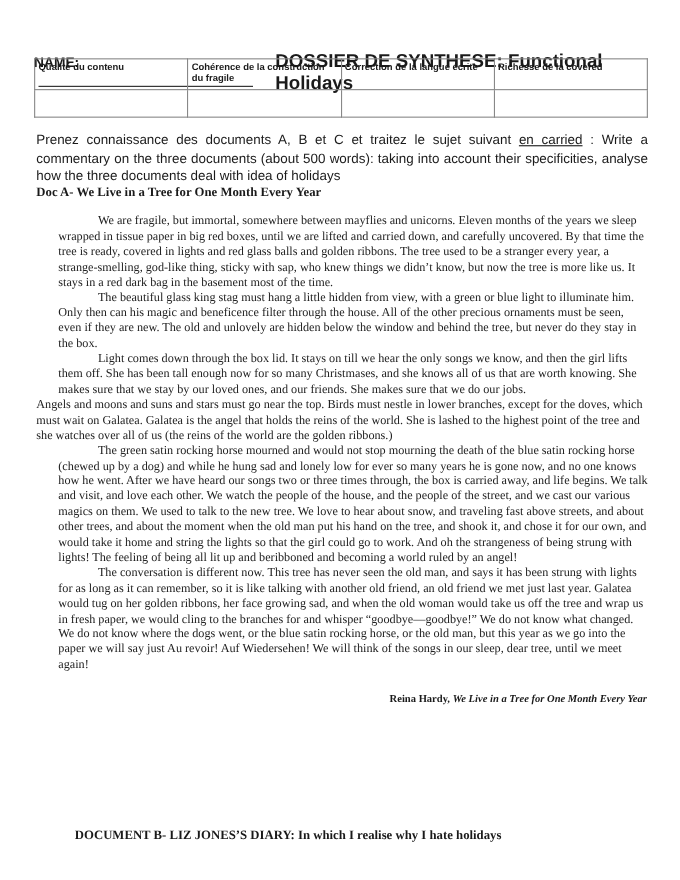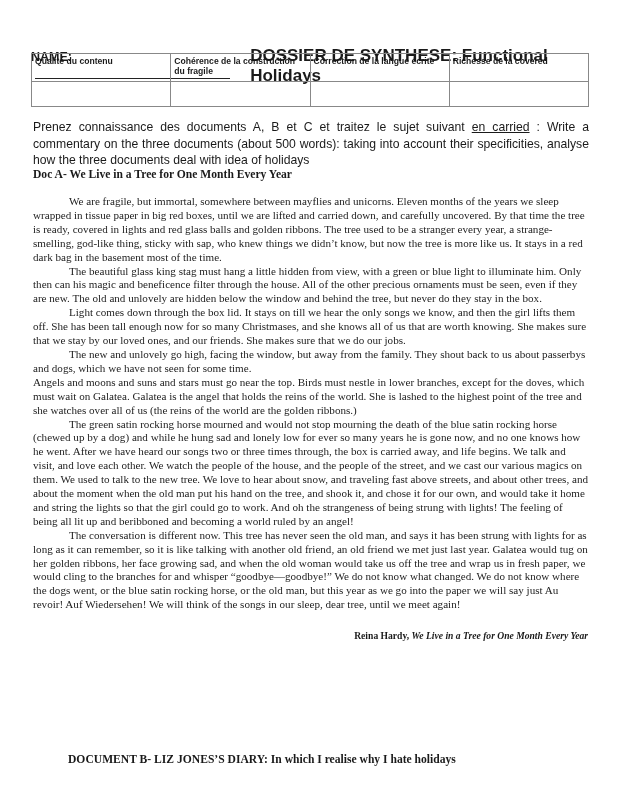--- a/index.html
+++ b/index.html
@@ -35,21 +35,21 @@
       position: absolute; left: 33px; top: 168px;
       font-family: Liberation Serif, serif; font-weight: bold; font-size: 11.6px;
     }
 
     .body-text {
       position: absolute; left: 33px; top: 195px; width: 556px;
       font-family: "Liberation Serif", serif; font-size: 11.1px; line-height: 13.9px;
       color: #222;
     }
     .body-text p { margin: 0; }
-    .body-text p.indent { text-indent: 36px; }
+    .body-text p.indent { text-indent: 36px; margin-left: 20px; }
 
     .attribution {
       position: absolute; right: 30px; top: 630px;
       font-family: "Liberation Serif", serif; font-weight: bold; font-size: 9.6px;
     }
     .attribution i { font-style: italic; }
 
     .docb-title {
       position: absolute; left: 68px; top: 737px;
       font-family: "Liberation Serif", serif; font-weight: bold; font-size: 11.6px; margin-top: 16px;
@@ -86,21 +86,20 @@
   <b>Prenez connaissance des documents A, B et C et traitez le sujet suivant</b>
   <b><u>en carried</u></b><b> :</b><span> Write a commentary on the three documents (about 500 words): taking into account their specificities, analyse how the three documents deal with idea of holidays</span>
 </div>
 
 <div class="doca-title">Doc A-  We Live in a Tree for One Month Every Year</div>
 
 <div class="body-text" id="doc-a-body">
     <p class="indent">We are fragile, but immortal, somewhere between mayflies and unicorns. Eleven months of the years we sleep wrapped in tissue paper in big red boxes, until we are lifted and carried down, and carefully uncovered. By that time the tree is ready, covered in lights and red glass balls and golden ribbons. The tree used to be a stranger every year, a strange-smelling, god-like thing, sticky with sap, who knew things we didn’t know, but now the tree is more like us. It stays in a red dark bag in the basement most of the time.</p>
     <p class="indent">The beautiful glass king stag must hang a little hidden from view, with a green or blue light to illuminate him. Only then can his magic and beneficence filter through the house. All of the other precious ornaments must be seen, even if they are new. The old and unlovely are hidden below the window and behind the tree, but never do they stay in the box.</p>
     <p class="indent">Light comes down through the box lid. It stays on till we hear the only songs we know, and then the girl lifts them off. She has been tall enough now for so many Christmases, and she knows all of us that are worth knowing. She makes sure that we stay by our loved ones, and our friends. She makes sure that we do our jobs.</p>
-    <p class="indent">The new and unlovely go high, facing the window, but away from the family. They shout back to us about passerbys and dogs, which we have not seen for some time.</p>
     <p>Angels and moons and suns and stars must go near the top. Birds must nestle in lower branches, except for the doves, which must wait on Galatea. Galatea is the angel that holds the reins of the world. She is lashed to the highest point of the tree and she watches over all of us (the reins of the world are the golden ribbons.)</p>
     <p class="indent">The green satin rocking horse mourned and would not stop mourning the death of the blue satin rocking horse (chewed up by a dog) and while he hung sad and lonely low for ever so many years he is gone now, and no one knows how he went. After we have heard our songs two or three times through, the box is carried away, and life begins. We talk and visit, and love each other. We watch the people of the house, and the people of the street, and we cast our various magics on them. We used to talk to the new tree. We love to hear about snow, and traveling fast above streets, and about other trees, and about the moment when the old man put his hand on the tree, and shook it, and chose it for our own, and would take it home and string the lights so that the girl could go to work. And oh the strangeness of being strung with lights! The feeling of being all lit up and beribboned and becoming a world ruled by an angel!</p>
     <p class="indent">The conversation is different now. This tree has never seen the old man, and says it has been strung with lights for as long as it can remember, so it is like talking with another old friend, an old friend we met just last year. Galatea would tug on her golden ribbons, her face growing sad, and when the old woman would take us off the tree and wrap us in fresh paper, we would cling to the branches for and whisper “goodbye—goodbye!” We do not know what changed. We do not know where the dogs went, or the blue satin rocking horse, or the old man, but this year as we go into the paper we will say just Au revoir! Auf Wiedersehen! We will think of the songs in our sleep, dear tree, until we meet again!</p>
   </div>
 
 <div class="attribution">
   <span>Reina Hardy,</span>
   <i>We Live in a Tree for One Month Every Year</i>
 </div>
 

